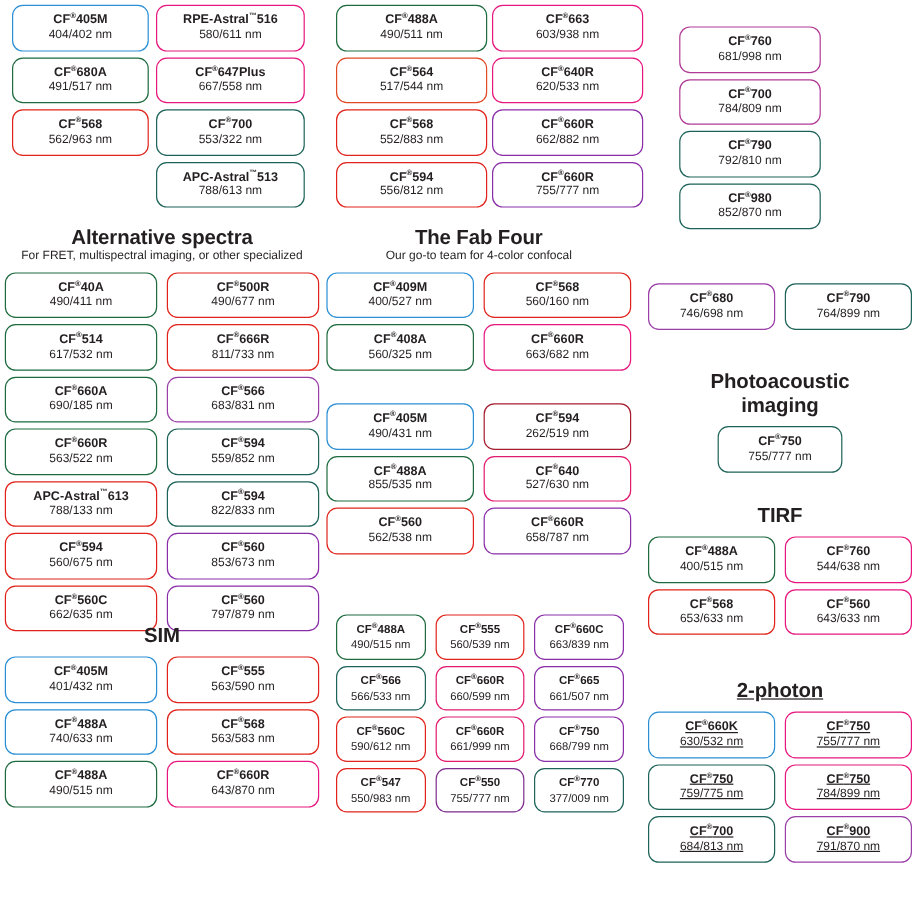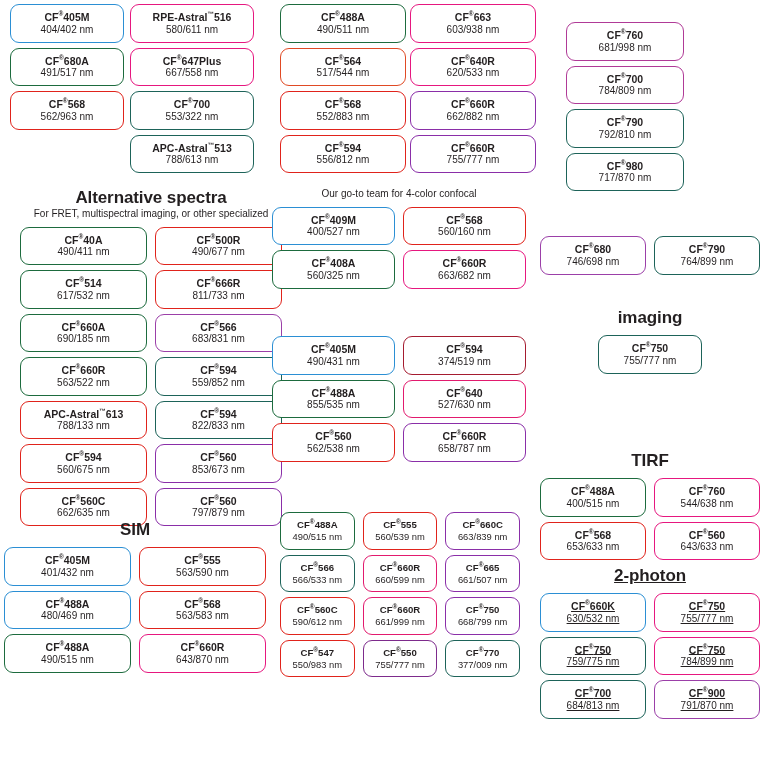--- a/index.html
+++ b/index.html
@@ -190,26 +190,26 @@
       <div class="chip c-mauve">
         <div class="name">CF<span class="sup">®</span>700</div>
         <div class="spec">784/809 nm</div>
       </div>
       <div class="chip c-teal">
         <div class="name">CF<span class="sup">®</span>790</div>
         <div class="spec">792/810 nm</div>
       </div>
       <div class="chip c-teal">
         <div class="name">CF<span class="sup">®</span>980</div>
-        <div class="spec">717/870 nm</div>
+        <div class="spec">852/870 nm</div>
       </div>
     </div>
 </div>
 
-<div class="block" style="left:0px; top:188px; width:270px;padding-left:16px;">
+<div class="block" style="left:0px; top:188px; width:270px;">
   <div class="sec-title">Alternative spectra</div>
   <div class="sec-sub">For FRET, multispectral imaging, or other specialized</div>
   <div class="grid g2">
     <div class="col">
         <div class="chip c-green">
           <div class="name">CF<span class="sup">®</span>40A</div>
           <div class="spec">490/411 nm</div>
         </div>
         <div class="chip c-green">
           <div class="name">CF<span class="sup">®</span>514</div>
@@ -263,20 +263,21 @@
         </div>
         <div class="chip c-purple">
           <div class="name">CF<span class="sup">®</span>560</div>
           <div class="spec">797/879 nm</div>
         </div>
       </div>
   </div>
 </div>
 
 <div class="block" style="left:268px; top:188px; width:262px;">
+  <div class="sec-title">The Fab Four</div>
   <div class="sec-sub">Our go-to team for 4-color confocal</div>
   <div class="grid g2">
     <div class="col">
         <div class="chip c-blue">
           <div class="name">CF<span class="sup">®</span>409M</div>
           <div class="spec">400/527 nm</div>
         </div>
         <div class="chip c-green">
           <div class="name">CF<span class="sup">®</span>408A</div>
           <div class="spec">560/325 nm</div>
@@ -306,32 +307,33 @@
     <div class="col">
         <div class="chip c-teal">
           <div class="name">CF<span class="sup">®</span>790</div>
           <div class="spec">764/899 nm</div>
         </div>
       </div>
   </div>
 </div>
 
 <div class="block" style="left:536px; top:308px; width:228px;">
+  <div class="sec-title">Photoacoustic</div>
   <div class="sec-title nosub">imaging</div>
   <div style="padding:0 58px;">
     <div class="col">
         <div class="chip c-teal">
           <div class="name">CF<span class="sup">®</span>750</div>
           <div class="spec">755/777 nm</div>
         </div>
       </div>
   </div>
 </div>
 
-<div class="block" style="left:536px; top:451px; width:228px;">
+<div class="block" style="left:536px; top:420px; width:228px;">
   <div class="sec-title nosub">TIRF</div>
   <div class="grid g2">
     <div class="col">
         <div class="chip c-green">
           <div class="name">CF<span class="sup">®</span>488A</div>
           <div class="spec">400/515 nm</div>
         </div>
         <div class="chip c-red">
           <div class="name">CF<span class="sup">®</span>568</div>
           <div class="spec">653/633 nm</div>
@@ -362,21 +364,21 @@
           <div class="spec">855/535 nm</div>
         </div>
         <div class="chip c-red">
           <div class="name">CF<span class="sup">®</span>560</div>
           <div class="spec">562/538 nm</div>
         </div>
       </div>
     <div class="col">
         <div class="chip c-darkred">
           <div class="name">CF<span class="sup">®</span>594</div>
-          <div class="spec">374/519 nm</div>
+          <div class="spec">262/519 nm</div>
         </div>
         <div class="chip c-pink">
           <div class="name">CF<span class="sup">®</span>640</div>
           <div class="spec">527/630 nm</div>
         </div>
         <div class="chip c-purple">
           <div class="name">CF<span class="sup">®</span>660R</div>
           <div class="spec">658/787 nm</div>
         </div>
       </div>
@@ -386,21 +388,21 @@
 <div class="block" style="left:0px; top:520px; width:270px;">
   <div class="sec-title nosub">SIM</div>
   <div class="grid g2">
     <div class="col">
         <div class="chip c-blue">
           <div class="name">CF<span class="sup">®</span>405M</div>
           <div class="spec">401/432 nm</div>
         </div>
         <div class="chip c-blue">
           <div class="name">CF<span class="sup">®</span>488A</div>
-          <div class="spec">480/469 nm</div>
+          <div class="spec">740/633 nm</div>
         </div>
         <div class="chip c-green">
           <div class="name">CF<span class="sup">®</span>488A</div>
           <div class="spec">490/515 nm</div>
         </div>
       </div>
     <div class="col">
         <div class="chip c-red">
           <div class="name">CF<span class="sup">®</span>555</div>
           <div class="spec">563/590 nm</div>

